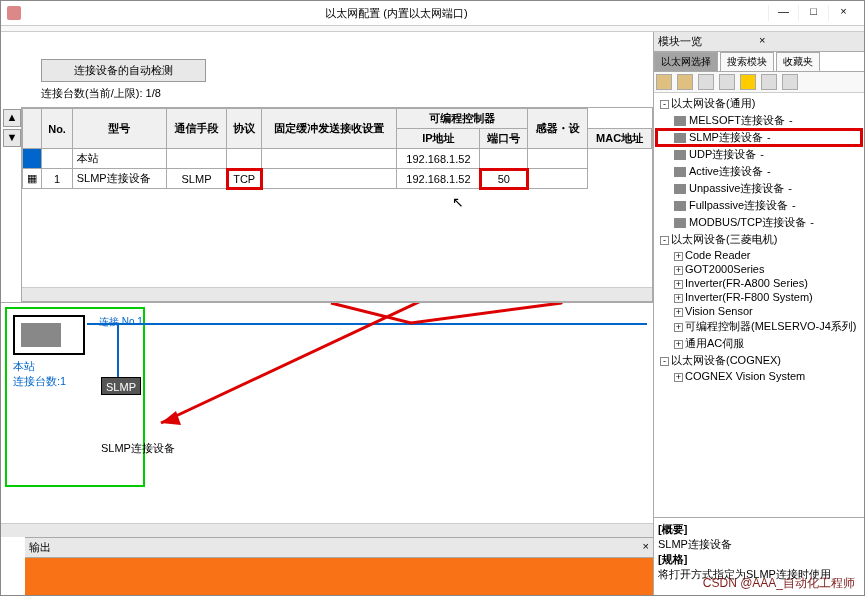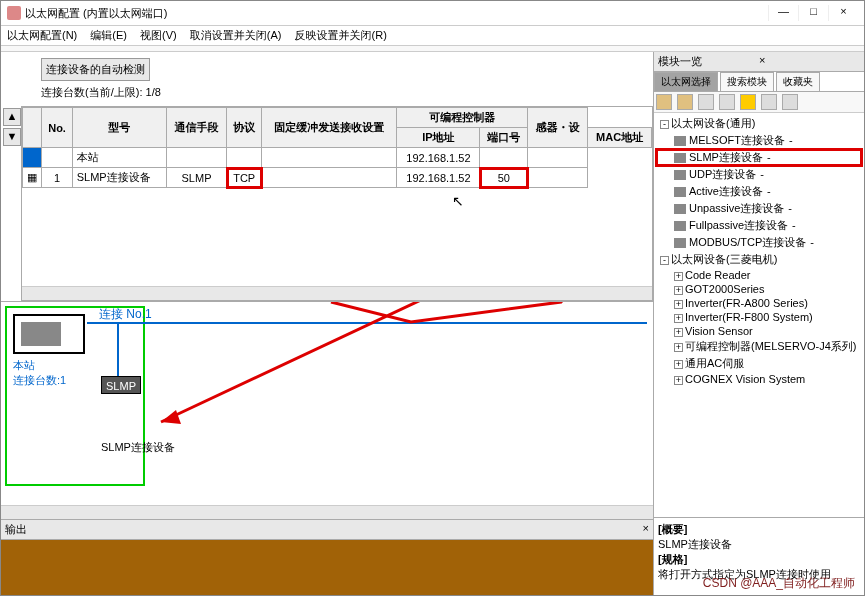--- a/index.html
+++ b/index.html
@@ -1,46 +1,46 @@
 <!DOCTYPE html>
 <html><head>
 <meta charset="utf-8">
 <style>
 * { box-sizing: border-box; margin: 0; padding: 0; font-family: "Microsoft YaHei", sans-serif; font-size: 11px; }
 body { background: #f0f0f0; width: 865px; height: 596px; overflow: hidden; }
 .window { background: #fff; border: 1px solid #888; width: 865px; height: 596px; display: flex; flex-direction: column; }
 .titlebar { background: #fff; border-bottom: 1px solid #ccc; padding: 4px 6px; display: flex; align-items: center; }
 .titlebar .icon { width: 14px; height: 14px; background: #d88; border-radius: 2px; margin-right: 4px; }
-.titlebar .title { flex: 1; }
+.titlebar .title { flex: 1; text-align: center; }
 .titlebar .winbtn { width: 30px; height: 16px; text-align: center; cursor: pointer; border-left: 1px solid #eee; }
 .menubar { background: #fff; border-bottom: 1px solid #ccc; padding: 2px 6px; }
 .menubar span { margin-right: 10px; cursor: pointer; }
 .toolbar { background: #f8f8f8; border-bottom: 1px solid #ccc; height: 6px; }
 .main { flex: 1; display: flex; overflow: hidden; }
 .leftpane { flex: 1; display: flex; flex-direction: column; border-right: 1px solid #aaa; overflow: hidden; }
 .topsection { padding: 6px 10px; }
-.btn-auto { background: #e8e8e8; border: 1px solid #999; padding: 3px 4px; cursor: pointer; display: inline-block; }
+.btn-auto { background: #e8e8e8; border: 1px solid #999; padding: 3px 32px; cursor: pointer; display: inline-block; margin-top: 21px; }
 .count-label { margin-top: 4px; margin-left: 10px; }
 .tablewrap { position: relative; display: flex; }
 .sidebuttons { width: 20px; display: flex; flex-direction: column; }
 .sidebtn { width: 18px; height: 18px; background: #e8e8e8; border: 1px solid #999; margin: 2px 0 0 2px; text-align: center; line-height: 14px; cursor: pointer; }
 .table-container { flex: 1; overflow: auto; background: #fff; border: 1px solid #aaa; height: 195px; position: relative; }
 table { border-collapse: collapse; width: 100%; }
 th, td { border: 1px solid #aaa; padding: 2px 4px; text-align: center; background: #f0f0f0; white-space: nowrap; }
 td { background: #fff; }
 .row-sel { background: #0066cc !important; }
 .highlight-red { outline: 3px solid #d00; outline-offset: -2px; position: relative; }
 .diagram { flex: 1; background: #fff; border-top: 1px solid #aaa; position: relative; overflow: hidden; }
 .green-box { position: absolute; left: 4px; top: 4px; width: 140px; height: 180px; border: 2px solid #0c0; }
 .station-icon { position: absolute; left: 12px; top: 12px; width: 72px; height: 40px; border: 2px solid #000; background: #fff; }
 .station-icon::before { content: ""; position: absolute; left: 6px; top: 6px; width: 40px; height: 24px; background: #888; }
 .station-label { position: absolute; left: 12px; top: 56px; color: #06c; }
 .conn-line { position: absolute; left: 86px; top: 20px; width: 560px; height: 2px; background: #06c; }
 .conn-vert { position: absolute; left: 116px; top: 20px; width: 2px; height: 64px; background: #06c; }
-.conn-label { position: absolute; left: 98px; top: 4px; color: #06c; font-size: 12px; }
+.conn-label { position: absolute; left: 98px; top: 12px; color: #06c; font-size: 10px; }
 .slmp-box { position: absolute; left: 100px; top: 74px; width: 40px; height: 18px; background: #555; color: #fff; text-align: center; line-height: 18px; border: 1px solid #000; }
 .slmp-label { position: absolute; left: 100px; top: 138px; }
 .arrow-svg { position: absolute; left: 0; top: 0; pointer-events: none; }
 .rightpane { width: 210px; background: #fff; display: flex; flex-direction: column; }
 .panel-title { background: #e8e8e8; border-bottom: 1px solid #aaa; padding: 2px 4px; display: flex; }
 .panel-title span { flex: 1; }
 .panel-close { cursor: pointer; padding: 0 4px; }
 .tabs { display: flex; border-bottom: 1px solid #aaa; }
 .tab { padding: 2px 6px; border: 1px solid #aaa; border-bottom: none; background: #f8f8f8; margin-right: 2px; cursor: pointer; font-size: 10px; }
 .tab.active { background: #a3a3a3; }
@@ -48,44 +48,37 @@
 .tree-toolbar span { display: inline-block; width: 16px; height: 16px; background: #e0c080; margin-right: 2px; border: 1px solid #aaa; vertical-align: middle; }
 .tree { flex: 1; overflow: auto; padding: 2px; }
 .tree-node { padding: 1px 0 1px 14px; cursor: pointer; white-space: nowrap; color: #0000cc; }
 .tree-node.lvl1 { padding-left: 4px; color: #000; }
 .tree-node.lvl2 { padding-left: 18px; color: #000; }
 .tree-node .icon { display: inline-block; width: 12px; height: 10px; background: #888; margin-right: 3px; vertical-align: middle; }
 .tree-node .exp { display: inline-block; width: 9px; height: 9px; border: 1px solid #888; text-align: center; line-height: 7px; font-size: 9px; margin-right: 2px; color: #000; }
 .tree-node .dash { color: #000; margin-left: 4px; }
 .info-panel { border-top: 1px solid #aaa; padding: 4px; font-size: 11px; height: 78px; }
 .info-panel b { font-weight: bold; }
-.output-panel { border-top: 1px solid #aaa; background: #a16207; height: 76px; }
+.output-panel { border-top: 1px solid #aaa; background: #f97316; height: 58px; margin-left: 24px; }
 .output-title { background: #e8e8e8; padding: 2px 4px; border-bottom: 1px solid #aaa; display: flex; }
 .output-title span:first-child { flex: 1; }
 .watermark { position: absolute; right: 10px; bottom: 4px; color: #7f1d1d; font-size: 12px; }
 .scrollbar-h { height: 14px; background: #e8e8e8; border-top: 1px solid #ccc; position: relative; }
 .cursor-icon { position: absolute; left: 430px; top: 86px; font-size: 14px; color: #000; }
 </style>
 </head>
 <body>
 
 <div class="window">
   <div class="titlebar">
     <span class="icon"></span>
     <span class="title">以太网配置 (内置以太网端口)</span>
     <span class="winbtn">—</span>
     <span class="winbtn">□</span>
     <span class="winbtn">×</span>
-  </div>
-  <div class="menubar">
-    <span>以太网配置(N)</span>
-    <span>编辑(E)</span>
-    <span>视图(V)</span>
-    <span>取消设置并关闭(A)</span>
-    <span>反映设置并关闭(R)</span>
   </div>
   <div class="toolbar"></div>
 
   <div class="main">
     <div class="leftpane">
       <div class="topsection">
         <div style="margin-left:30px;">
           <span class="btn-auto">连接设备的自动检测</span>
         </div>
         <div class="count-label" style="margin-left:30px;">
@@ -205,20 +198,21 @@
           <div class="tree-node lvl2"><span class="icon"></span><span>Fullpassive连接设备</span><span class="dash">-</span></div>
           <div class="tree-node lvl2"><span class="icon"></span><span>MODBUS/TCP连接设备</span><span class="dash">-</span></div>
           <div class="tree-node lvl1"><span class="exp">-</span><span>以太网设备(三菱电机)</span></div>
           <div class="tree-node lvl2"><span class="exp">+</span><span>Code Reader</span></div>
           <div class="tree-node lvl2"><span class="exp">+</span><span>GOT2000Series</span></div>
           <div class="tree-node lvl2"><span class="exp">+</span><span>Inverter(FR-A800 Series)</span></div>
           <div class="tree-node lvl2"><span class="exp">+</span><span>Inverter(FR-F800 System)</span></div>
           <div class="tree-node lvl2"><span class="exp">+</span><span>Vision Sensor</span></div>
           <div class="tree-node lvl2"><span class="exp">+</span><span>可编程控制器(MELSERVO-J4系列)</span></div>
           <div class="tree-node lvl2"><span class="exp">+</span><span>通用AC伺服</span></div>
+          <div class="tree-node lvl1"><span class="exp">-</span><span>以太网设备(COGNEX)</span></div>
           <div class="tree-node lvl2"><span class="exp">+</span><span>COGNEX Vision System</span></div>
         </div>
       <div class="info-panel">
         <b>[概要]</b><br>
         <span>SLMP连接设备</span><br>
         <b>[规格]</b><br>
         <span>将打开方式指定为SLMP连接时使用</span>
       </div>
     </div>
   </div>

